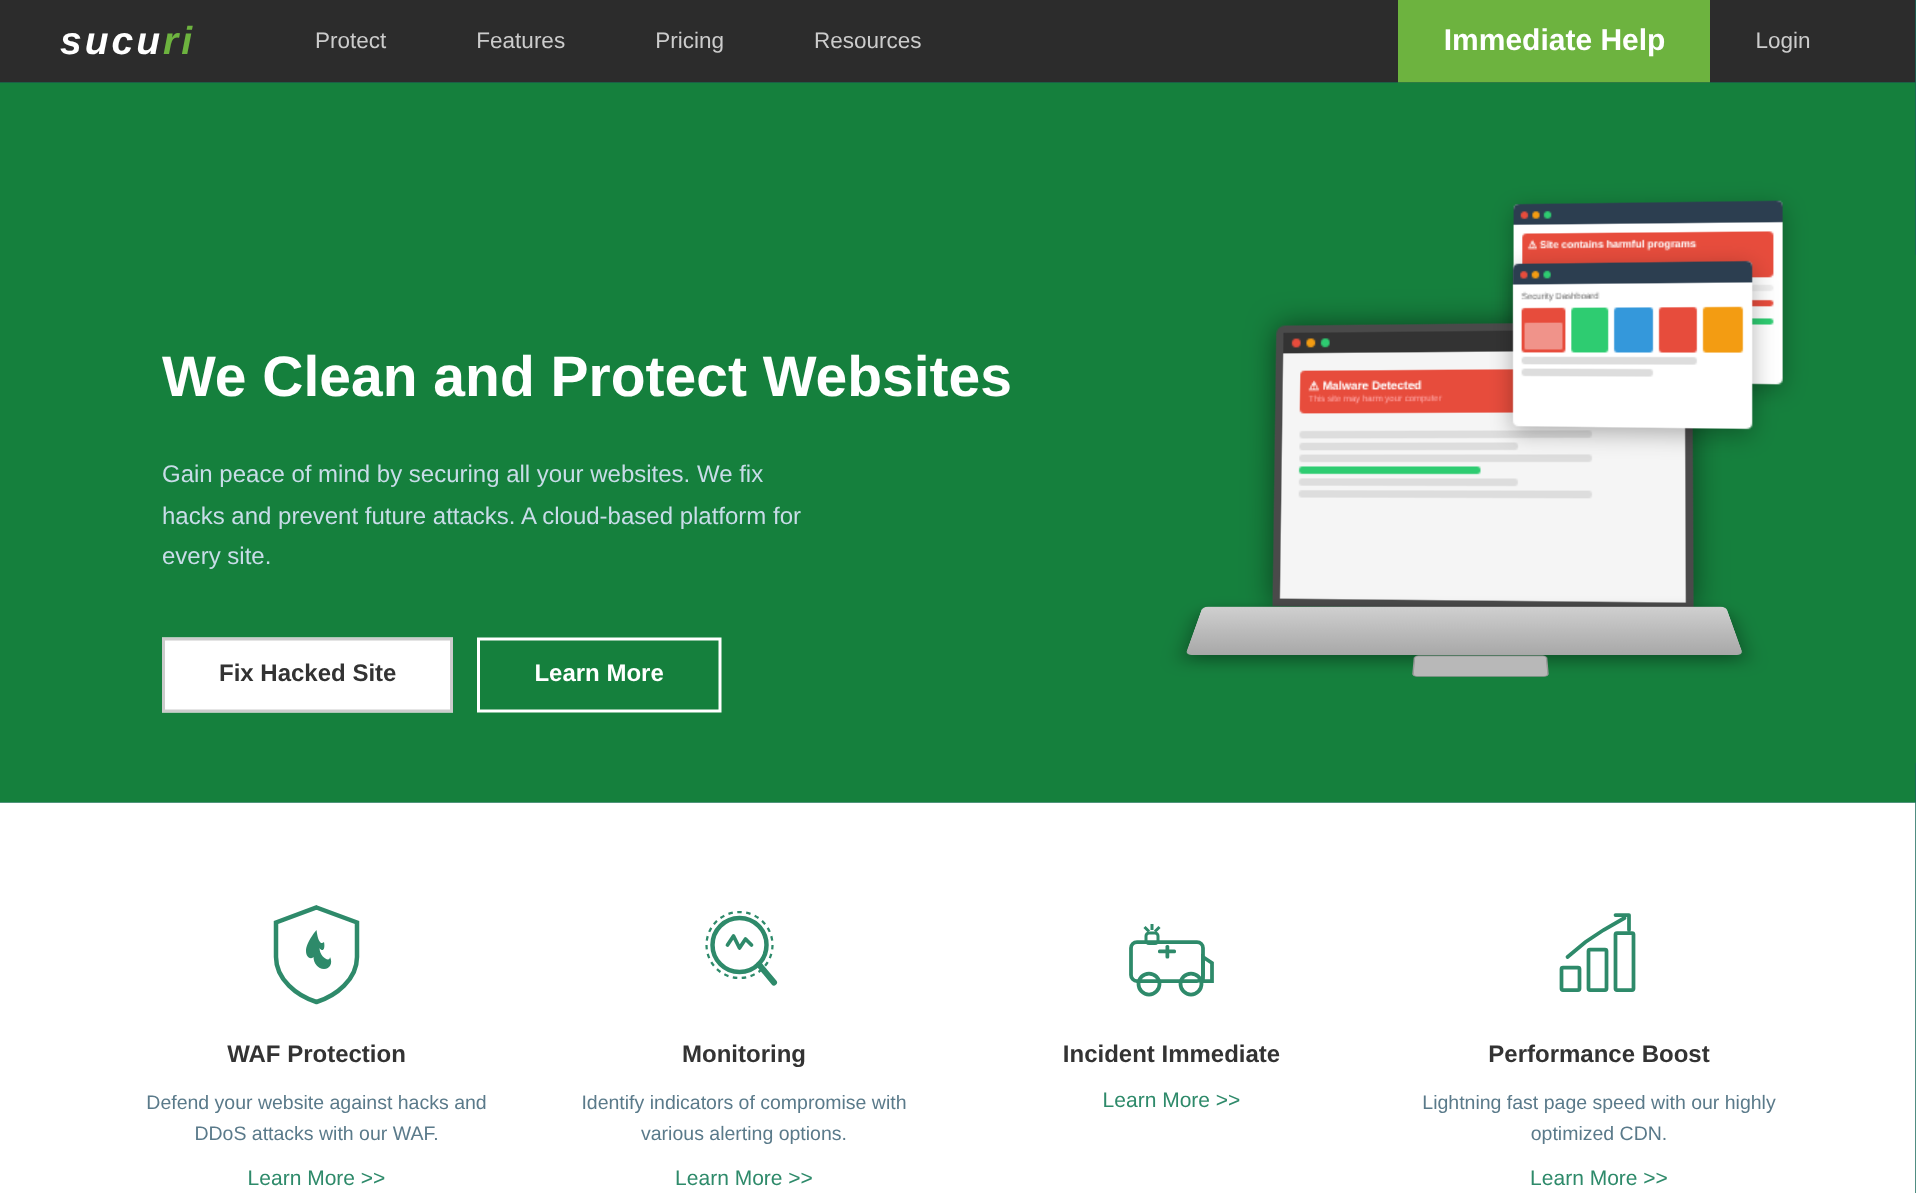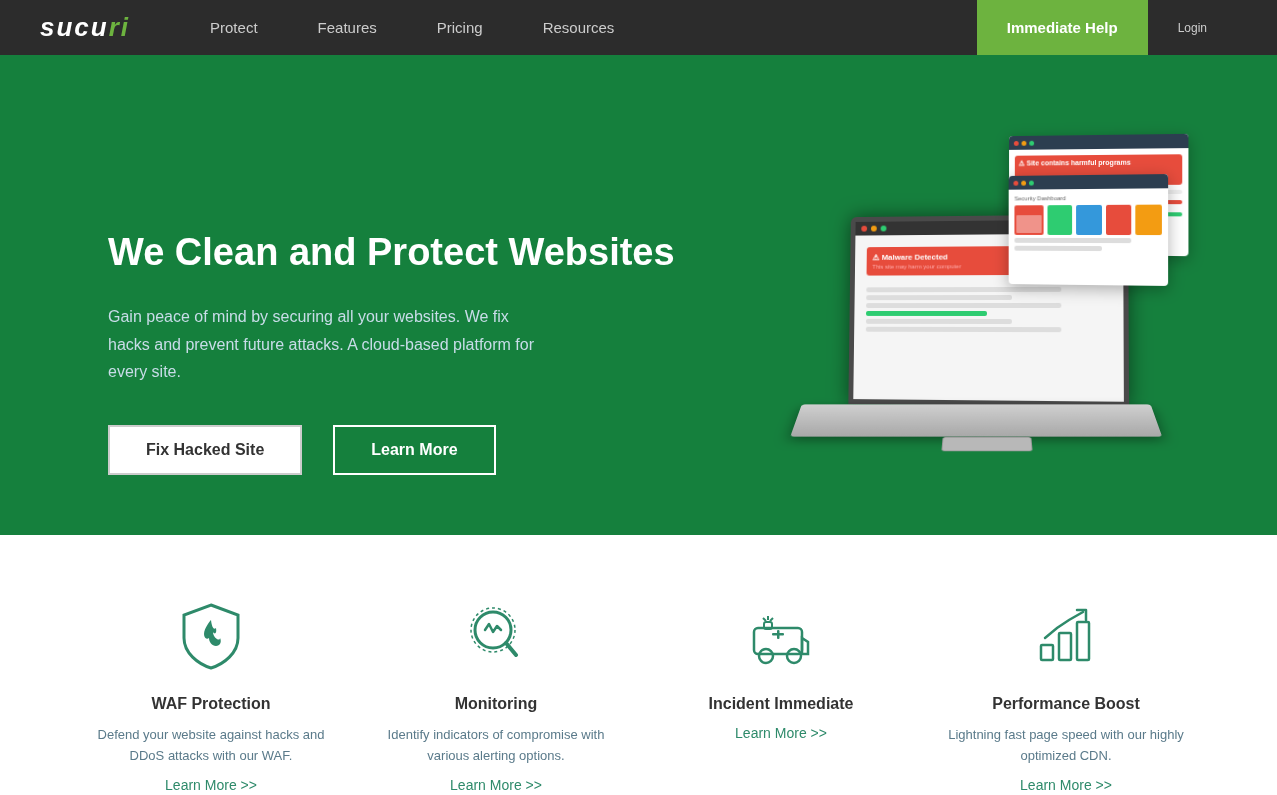--- a/index.html
+++ b/index.html
@@ -37,32 +37,32 @@
     }
     .nav-link {
       color: #ccc;
       font-size: 15px;
       text-decoration: none;
       cursor: pointer;
     }
     .nav-cta {
       background: #6db33f;
       color: #fff;
-      font-size: 15px;
+      font-size: 20px;
       padding: 0 30px;
       height: 55px;
       display: flex;
       align-items: center;
       cursor: pointer;
       font-weight: 600;
       margin-left: auto;
     }
     .nav-login {
       color: #ccc;
-      font-size: 12px;
+      font-size: 15px;
       padding: 0 30px;
       height: 55px;
       display: flex;
       align-items: center;
       cursor: pointer;
     }
 
     
     .hero {
       background: #15803d;
@@ -86,21 +86,21 @@
     }
     .hero-desc {
       font-size: 16px;
       color: #c8dce8;
       line-height: 1.7;
       margin-bottom: 40px;
       max-width: 440px;
     }
     .hero-buttons {
       display: flex;
-      gap: 31px;
+      gap: 16px;
     }
     .btn-fix {
       background: #fff;
       color: #333;
       border: 2px solid #ccc;
       padding: 14px 36px;
       font-size: 16px;
       font-weight: 600;
       cursor: pointer;
       text-decoration: none;

